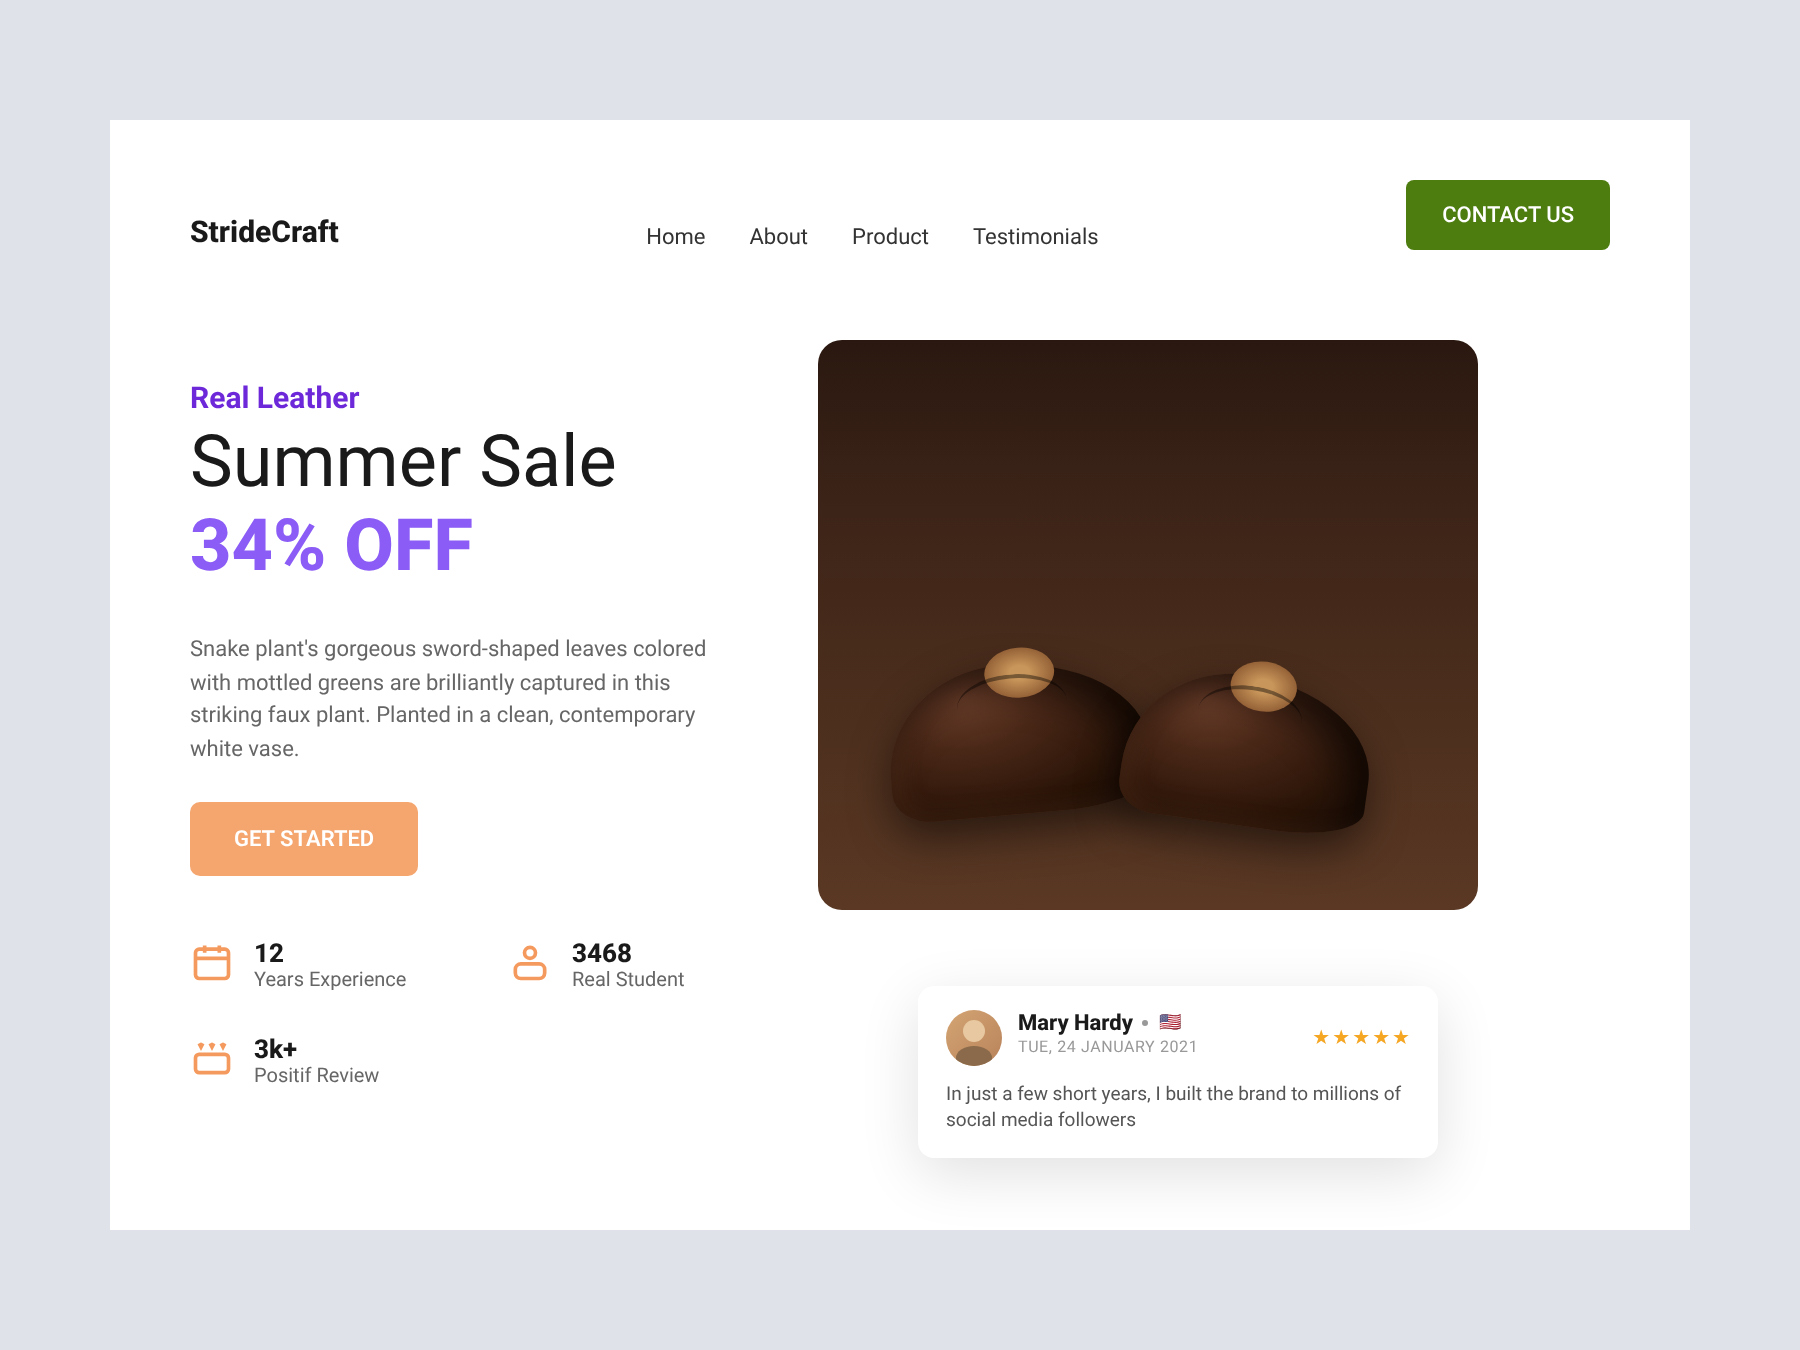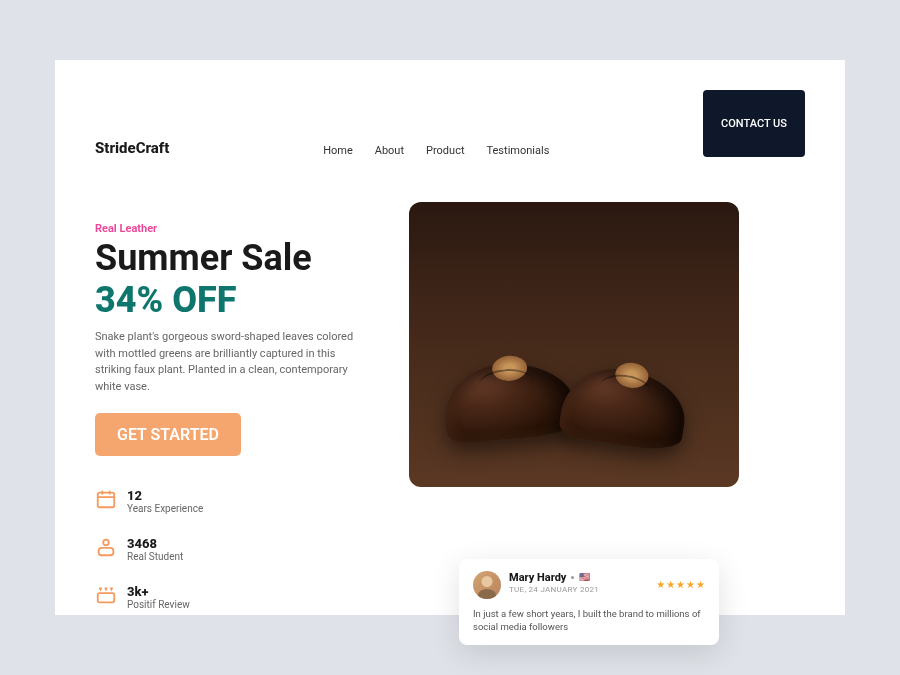--- a/index.html
+++ b/index.html
@@ -2,29 +2,29 @@
 <html><head>
 <meta charset="utf-8">
 <style>
 *{margin:0;padding:0;box-sizing:border-box;font-family:-apple-system,BlinkMacSystemFont,"Segoe UI",Roboto,sans-serif}
 body{background:#dfe2e8;width:900px;height:675px;display:flex;align-items:center;justify-content:center}
 .page{background:#fff;width:790px;height:555px;padding:30px 40px;position:relative}
 .header{display:flex;align-items:flex-end;justify-content:space-between;margin-bottom:45px}
 .logo{font-weight:800;font-size:15px;color:#1a1a1a}
 .nav{display:flex;gap:22px}
 .nav a{font-size:11px;color:#333;text-decoration:none}
-.contact-btn{background:#0f172a;color:#fff;border:none;padding:27px 18px;font-size:11px;font-weight:500;border-radius:4px;cursor:pointer}
+.contact-btn{background:#4d7c0f;color:#fff;border:none;padding:11px 18px;font-size:11px;font-weight:500;border-radius:4px;cursor:pointer}
 .content{display:flex;gap:40px}
 .left{flex:1;padding-top:20px}
-.eyebrow{color:#ec4899;font-weight:700;font-size:11px;margin-bottom:4px}
-.title{font-size:36px;font-weight:700;color:#1a1a1a;line-height:1.1;margin-bottom:2px}
-.discount{font-size:36px;font-weight:800;color:#0f766e;line-height:1.1;margin-bottom:9px}
+.eyebrow{color:#6d28d9;font-weight:700;font-size:15px;margin-bottom:4px}
+.title{font-size:36px;font-weight:400;color:#1a1a1a;line-height:1.1;margin-bottom:2px}
+.discount{font-size:36px;font-weight:800;color:#8b5cf6;line-height:1.1;margin-bottom:24px}
 .desc{font-size:11px;color:#666;line-height:1.5;max-width:280px;margin-bottom:18px}
-.cta{background:#f5a56e;color:#fff;border:none;padding:12px 22px;font-size:16px;font-weight:600;border-radius:5px;cursor:pointer;margin-bottom:32px}
-.stats{display:grid;grid-template-columns:1fr;gap:22px 44px;max-width:300px}
+.cta{background:#f5a56e;color:#fff;border:none;padding:12px 22px;font-size:11px;font-weight:600;border-radius:5px;cursor:pointer;margin-bottom:32px}
+.stats{display:grid;grid-template-columns:1fr 1fr;gap:22px 44px;max-width:300px}
 .stat{display:flex;gap:10px;align-items:flex-start}
 .stat-icon{width:22px;height:22px;flex-shrink:0}
 .stat-num{font-size:13px;font-weight:800;color:#1a1a1a}
 .stat-label{font-size:10px;color:#666}
 .right{position:relative;width:396px}
 .hero-img{width:330px;height:285px;border-radius:12px;overflow:hidden;background:linear-gradient(180deg,#2a1810 0%,#3d2418 30%,#4a2d1c 60%,#5a3824 100%);position:relative}
 .shoe{position:absolute;width:130px;height:75px;background:radial-gradient(ellipse at 30% 20%,#6b3e2a 0%,#4a2818 30%,#2a1408 70%,#1a0c05 100%);border-radius:45% 55% 35% 15%/70% 60% 20% 20%;box-shadow:inset -8px 8px 20px rgba(0,0,0,.6),inset 5px -2px 10px rgba(120,70,40,.3),0 8px 20px rgba(0,0,0,.5)}
 .shoe::before{content:"";position:absolute;top:-8px;left:50%;width:35px;height:25px;background:radial-gradient(ellipse,#c8955a 20%,#8a5830 80%);border-radius:50%;transform:translateX(-40%)}
 .shoe::after{content:"";position:absolute;top:5px;left:28%;width:55px;height:28px;border-top:2px solid rgba(0,0,0,.4);border-radius:50% 50% 0 0}
 .shoe1{bottom:48px;left:35px;transform:rotate(-5deg)}

